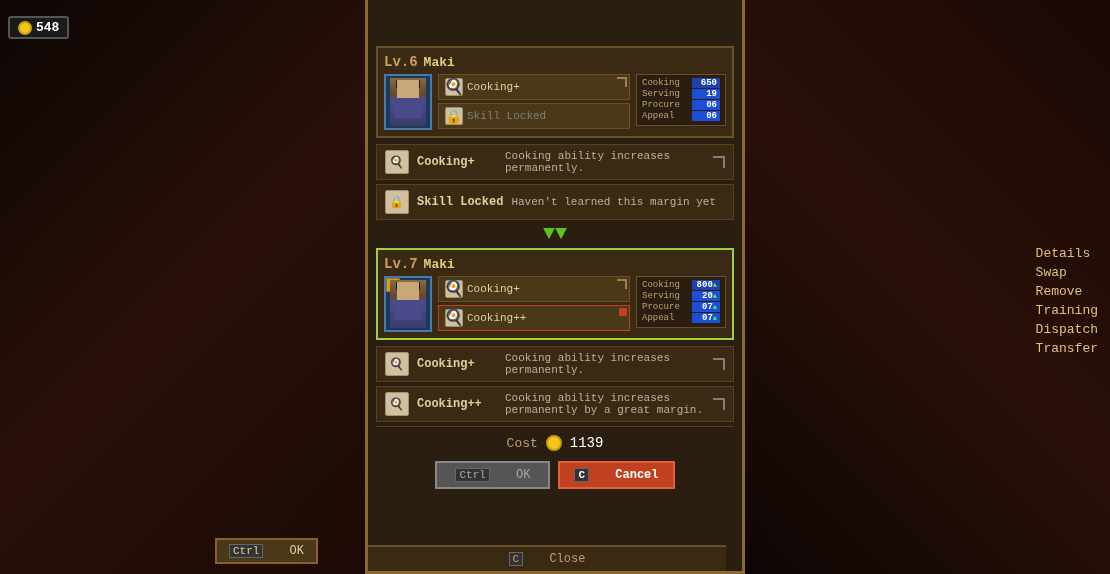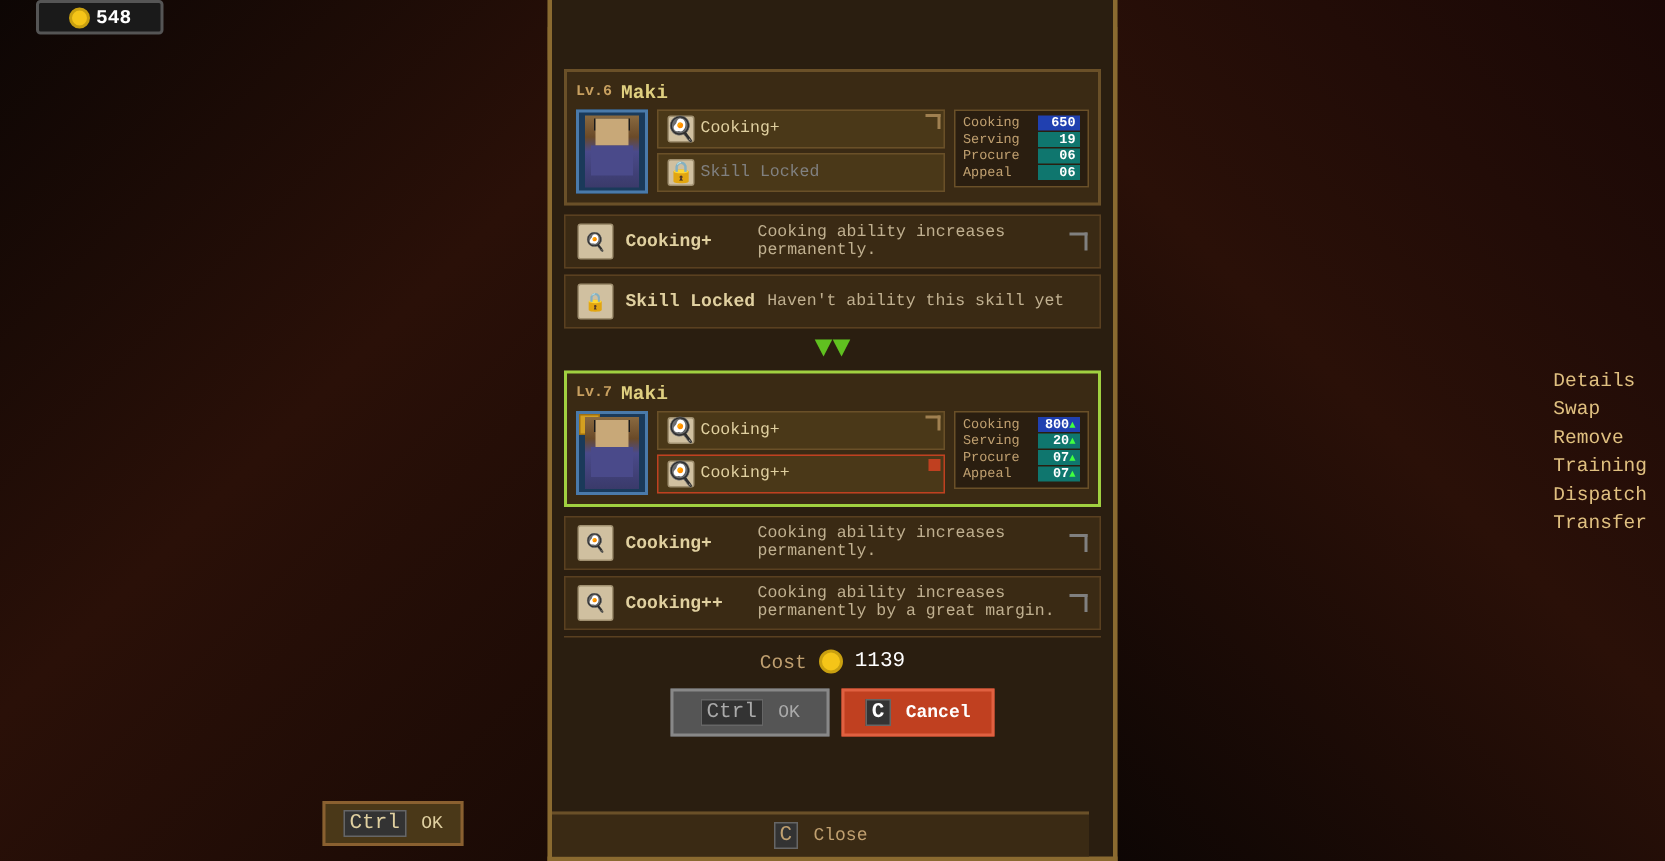--- a/index.html
+++ b/index.html
@@ -29,27 +29,26 @@
     .bg-right {
       position: absolute;
       right: 0; top: 0;
       width: 370px; height: 574px;
       background: linear-gradient(225deg, #1a0806 0%, #2a1008 50%, #0d0604 100%);
     }
 
     
     .coin-display {
       position: absolute;
-      top: 0; left: 8px;
+      top: 16px; left: 8px;
       display: flex; align-items: center; gap: 4px;
       background: #1a1a1a;
       border: 2px solid #555;
-      padding: 2px 20px;
+      padding: 2px 8px;
       border-radius: 3px;
-      margin-left: 16px;
     }
     .coin-circle {
       width: 14px; height: 14px;
       border-radius: 50%;
       background: #f5c518;
       border: 2px solid #c9a010;
     }
     .coin-amount {
       color: #fff;
       font-size: 13px;
@@ -133,21 +132,21 @@
     }
 
     .char-header {
       display: flex;
       align-items: center;
       gap: 6px;
       margin-bottom: 4px;
     }
     .level-badge {
       color: #c8a060;
-      font-size: 10px;
+      font-size: 14px;
       font-weight: bold;
       font-family: Liberation Mono, monospace;
     }
     .char-name {
       color: #e0d080;
       font-size: 13px;
       font-weight: bold;
     }
 
     .char-body {
@@ -261,21 +260,21 @@
       font-size: 9px;
     }
     .stat-val {
       font-size: 9px;
       font-weight: bold;
       padding: 0 3px;
       min-width: 28px;
       text-align: right;
     }
     .stat-blue { background: #2040b0; color: #fff; }
-    .stat-teal { background: #0f766e; color: #fff; }
+    .stat-teal { background: #1d4ed8; color: #fff; }
 
     
     .skill-desc-card {
       background: #3a2a14;
       border: 1px solid #5a4020;
       display: flex;
       align-items: center;
       gap: 8px;
       padding: 5px 8px;
       margin-bottom: 4px;
@@ -373,22 +372,22 @@
       padding: 5px 14px;
       cursor: pointer;
       font-family: 'Courier New', monospace;
       font-weight: bold;
     }
     .btn-kbd {
       display: inline-block;
       background: #333;
       border: 1px solid #666;
       padding: 0 3px;
-      font-size: 14px;
-      margin-right: 3px;
+      font-size: 11px;
+      margin-right: 19px;
     }
 
     
     .close-bar {
       position: absolute;
       bottom: 0; left: 0; right: 16px;
       background: #3a2a14;
       border-top: 2px solid #6a5028;
       text-align: center;
       padding: 5px;
@@ -487,21 +486,21 @@
 
     <div class="skill-desc-card">
       <div class="skill-desc-icon">🍳</div>
       <span class="skill-desc-name">Cooking+</span>
       <span class="skill-desc-text">Cooking ability increases permanently.</span>
       <div class="skill-desc-corner"></div>
     </div>
     <div class="skill-desc-card">
       <div class="skill-desc-icon">🔒</div>
       <span class="skill-desc-name skill-locked">Skill Locked</span>
-      <span class="skill-desc-text">Haven't ability this skill yet</span>
+      <span class="skill-desc-text">Haven't learned this margin yet</span>
     </div>
 
     <div class="arrow-down">▼▼</div>
 
     <div class="char-card highlighted">
       <div class="char-header">
         <span class="level-badge">Lv.7</span>
         <span class="char-name">Maki</span>
       </div>
       <div class="char-body">

